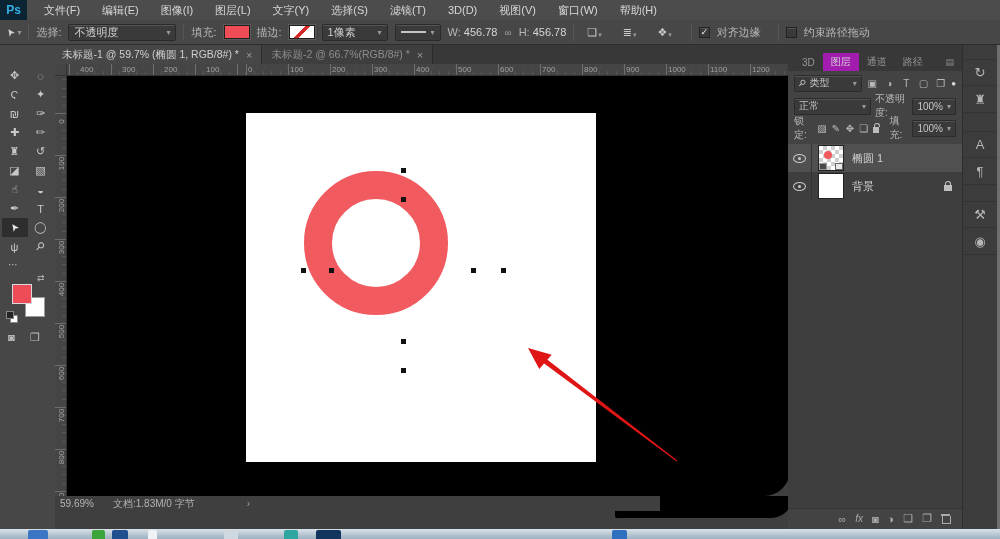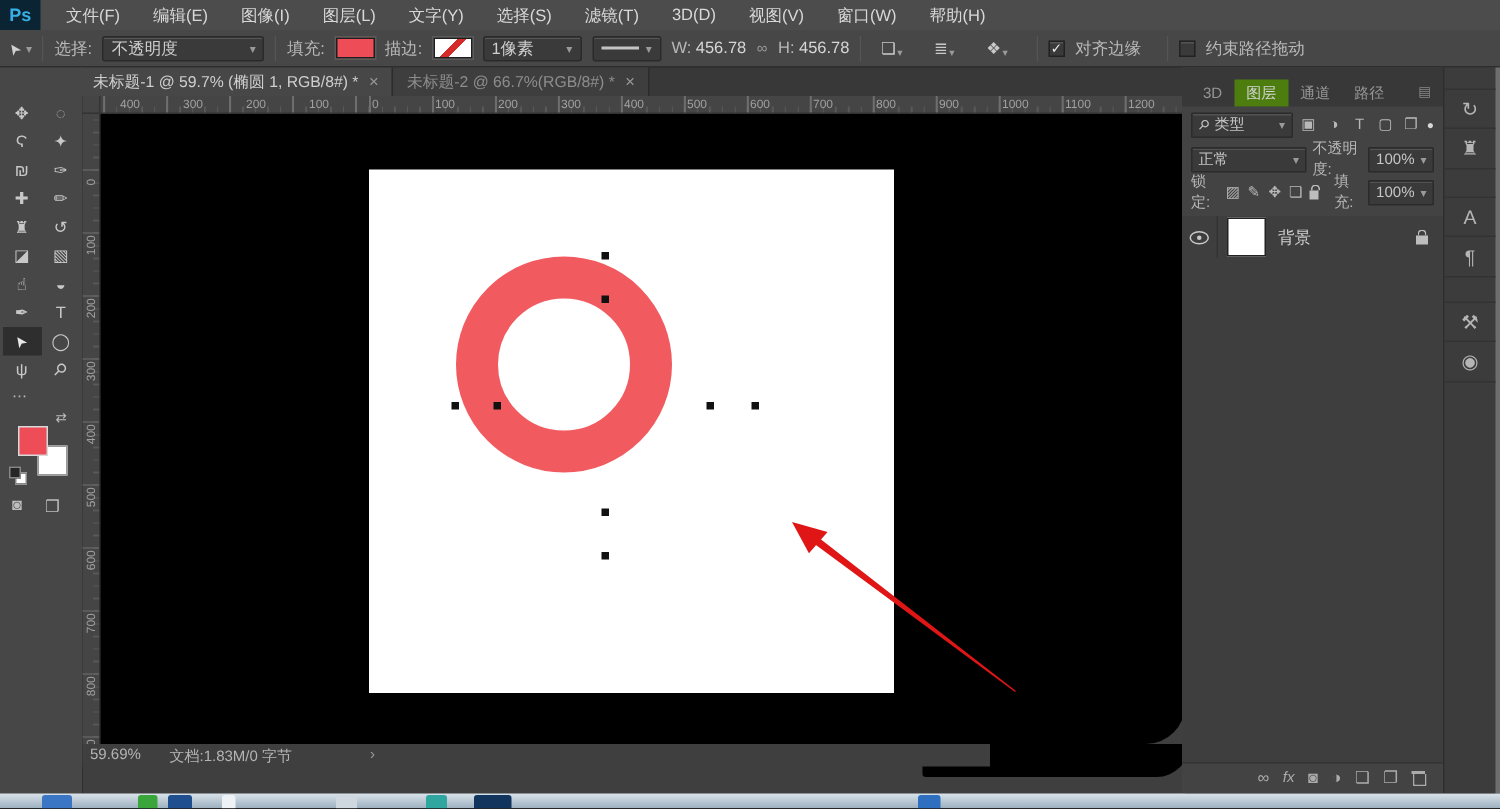--- a/index.html
+++ b/index.html
@@ -80,21 +80,21 @@
              display:flex;align-items:center;font-size:10px;color:#b4b4b4;}
   .dszoom{padding-left:5px;width:58px;}
   .dschev{margin-left:52px;color:#9a9a9a;}
   .timelinerow{position:absolute;left:0;top:447px;width:735px;height:19px;background:#343434;border-top:1px solid #2a2a2a;}
   .tltab{width:40px;height:18px;background:#444;color:#bdbdbd;font-size:10px;display:flex;align-items:center;justify-content:center;}
 
   
   .rightpanel{position:absolute;left:788px;top:45px;width:174px;height:484px;background:#434343;font-size:10px;color:#b8b8b8;}
   .ptabs{height:26px;background:#383838;display:flex;align-items:flex-end;padding-left:6px;position:relative;}
   .ptab{padding:0 8px;height:18px;display:flex;align-items:center;color:#969696;}
-  .ptab.active{background:#4d7c0f;color:#d4d4d4;}
+  .ptab.active{background:#a21caf;color:#d4d4d4;}
   .pmenu{position:absolute;right:8px;bottom:4px;color:#8a8a8a;font-size:9px;}
   .prow{display:flex;align-items:center;gap:4px;padding:0 6px;height:24px;}
   .pbox{background:#3a3a3a;border:1px solid #2b2b2b;box-shadow:inset 0 1px 0 #525252;height:17px;
         display:flex;align-items:center;gap:4px;padding:0 4px;border-radius:1px;color:#c6c6c6;}
   .fbicon{width:15px;height:15px;display:flex;align-items:center;justify-content:center;color:#b8b8b8;font-size:10px;}
   .ftoggle{margin-left:auto;color:#d8d8d8;font-size:8px;}
   .rot45{display:inline-block;transform:rotate(45deg);font-size:9px;}
   .lockicon{position:relative;width:8px;height:6px;background:#bdbdbd;display:inline-block;margin-top:4px;}
   .lockicon::before{content:"";position:absolute;top:-4px;left:1px;width:4px;height:3px;border:1.5px solid #bdbdbd;border-bottom:none;border-radius:3px 3px 0 0;}
   .layerlist{position:absolute;left:0;top:99px;width:174px;height:364px;background:#3e3e3e;}
@@ -350,20 +350,31 @@
       <span class="fbicon" style="width:12px">✥</span>
       <span class="fbicon" style="width:12px">❏</span>
       <span class="lockicon"></span>
       <span style="margin-left:6px">填充:</span>
       <span class="pbox" style="width:44px">
         <span>100%</span>
         <span class="caret" style="margin-left:auto">▾</span>
       </span>
     </div>
     <div class="layerlist">
+      <div class="lrow sel">
+        <span class="eyecell">
+            <span class="eye"></span>
+          </span>
+        <span class="thumb checker">
+          <span class="ringthumb" style="border-color: rgb(241, 91, 96);"></span>
+          <span class="badgeL"></span>
+          <span class="badgeR"></span>
+        </span>
+        <span class="lname">椭圆 1</span>
+      </div>
       <div class="lrow">
         <span class="eyecell">
             <span class="eye"></span>
           </span>
         <span class="thumb white"></span>
         <span class="lname">背景</span>
         <span class="lockicon lrowlock"></span>
       </div>
     </div>
     <div class="pbottom">

